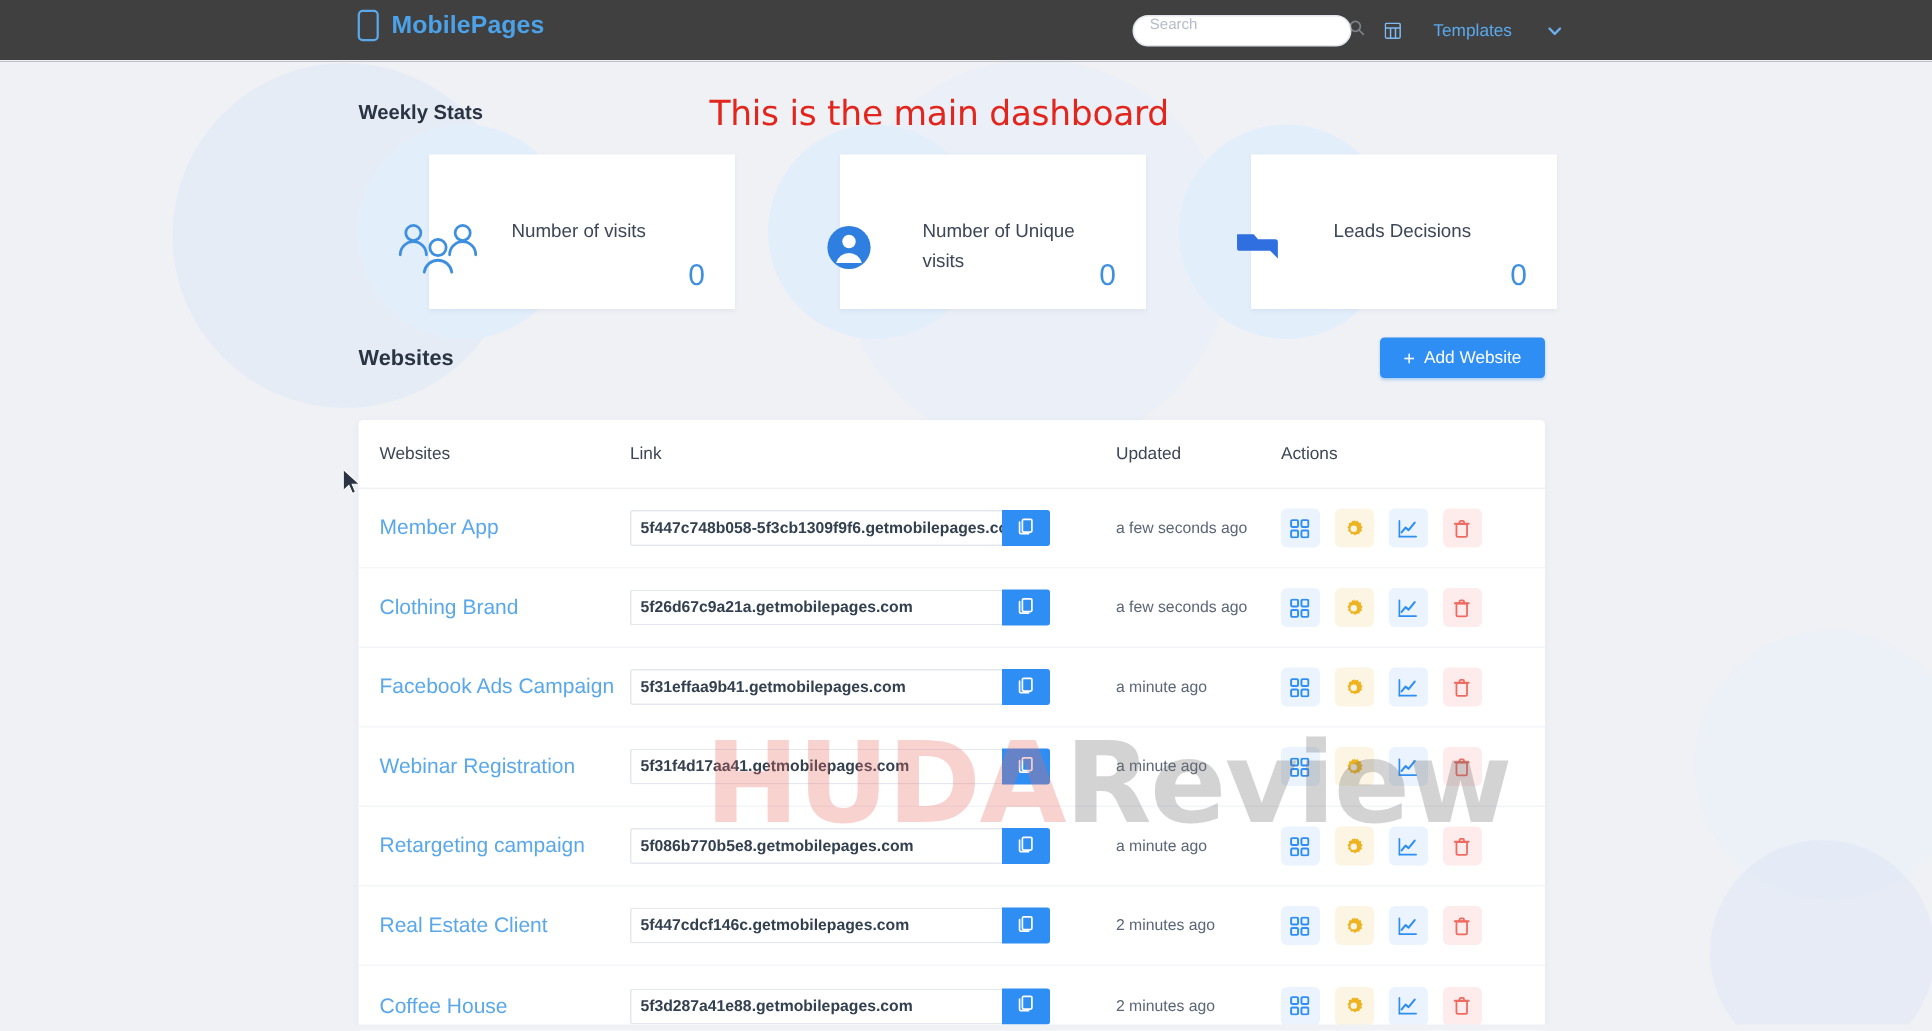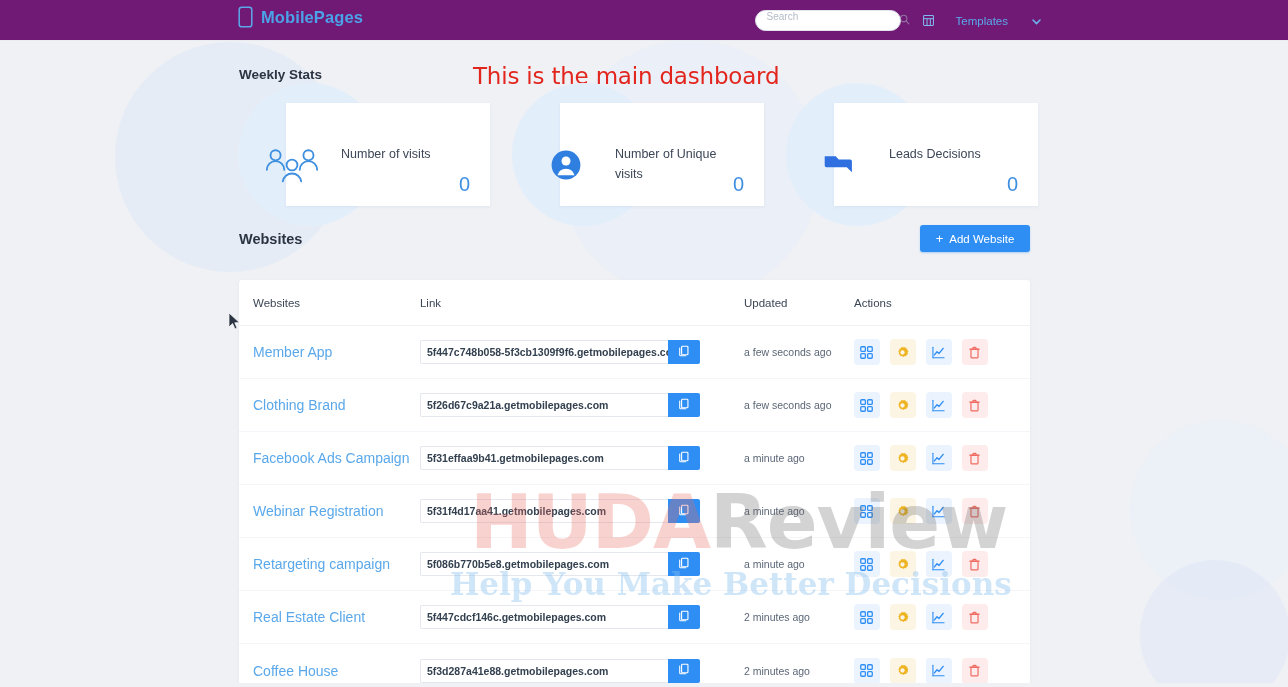--- a/index.html
+++ b/index.html
@@ -19,21 +19,21 @@
   
   .bg-deco { position: absolute; border-radius: 50%; pointer-events: none; }
   .deco-1 { left: 115px;  top: 42px;  width: 230px; height: 230px; background: #e3eaf6; opacity: .75; }
   .deco-2 { left: 560px;  top: 40px;  width: 260px; height: 260px; background: #e7edf8; opacity: .55; }
   .deco-3 { left: 1140px; top: 560px; width: 150px; height: 150px; background: #e4eaf5; opacity: .8; }
   .deco-4 { left: 1130px; top: 420px; width: 180px; height: 180px; background: #e9eef8; opacity: .55; }
 
   
   .topbar {
     position: absolute; left: 0; top: 0; width: 1288px; height: 41px;
-    background: #701a75;
+    background: #404040;
     border-bottom: 1px solid #e9ecf1;
     display: flex; align-items: center;
     z-index: 6;
   }
   .brand {
     position: absolute; left: 238px; top: 6px;
     display: flex; align-items: center; gap: 8px;
     cursor: pointer;
   }
   .brand-mark { width: 15px; height: 22px; }
@@ -639,21 +639,20 @@
             </div>
           </div>
         </div>
     </div>
 
   </div>
 
   <div class="wm wm-main">
     <span class="wm-huda">HUDA</span><span class="wm-review">Review</span>
   </div>
-  <div class="wm wm-sub">Help You Make Better Decisions</div>
 
   <span class="cursor">
     <svg viewBox="0 0 12 18" width="12" height="18">
       <polygon points="0,0 0,14 3.6,10.6 6,16 8,15 5.8,9.8 10.4,9.6" fill="#2b3442" stroke="#fff" stroke-width=".7"></polygon>
     </svg>
   </span>
 
   <div class="bottom-edge"></div>
 </div>
 

